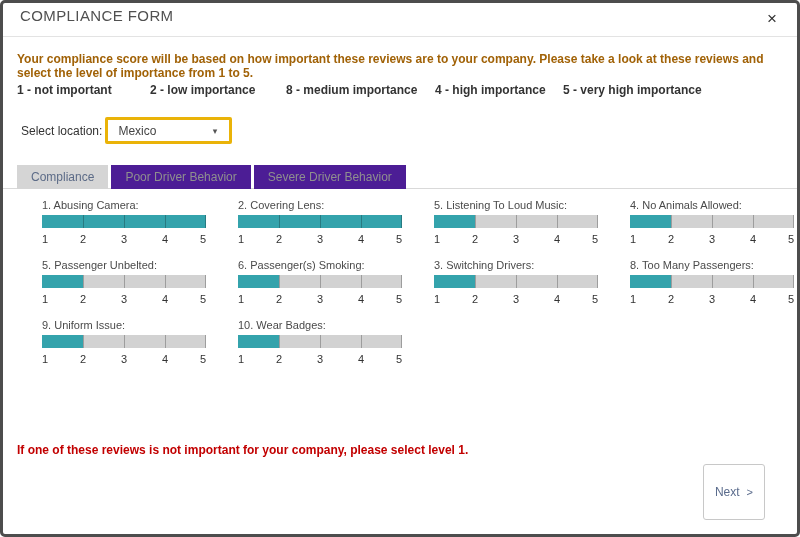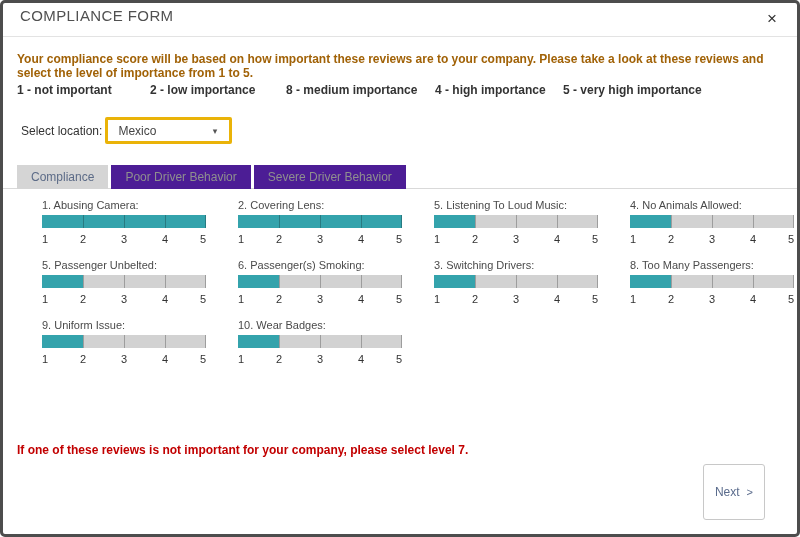--- a/index.html
+++ b/index.html
@@ -309,19 +309,19 @@
         <div class="s-ticks">
           <span class="tk tk-0">1</span>
           <span class="tk tk-1">2</span>
           <span class="tk tk-2">3</span>
           <span class="tk tk-3">4</span>
           <span class="tk tk-4">5</span>
         </div>
       </div>
     </div>
 
-  <div class="note">If one of these reviews is not important for your company, please select level 7.</div>
+  <div class="note">If one of these reviews is not important for your company, please select level 1.</div>
 
   <button class="next-btn">
     <span>Next</span><span class="chev">&gt;</span>
   </button>
 
 </div>
 
 </body></html>

